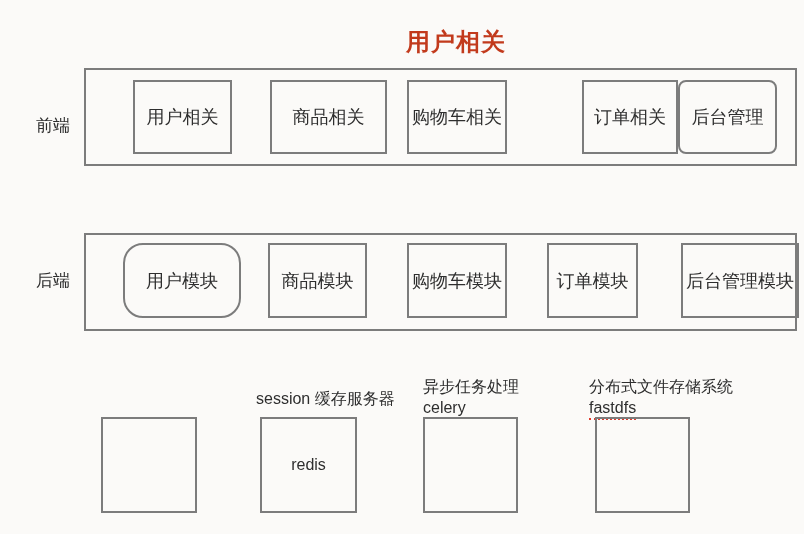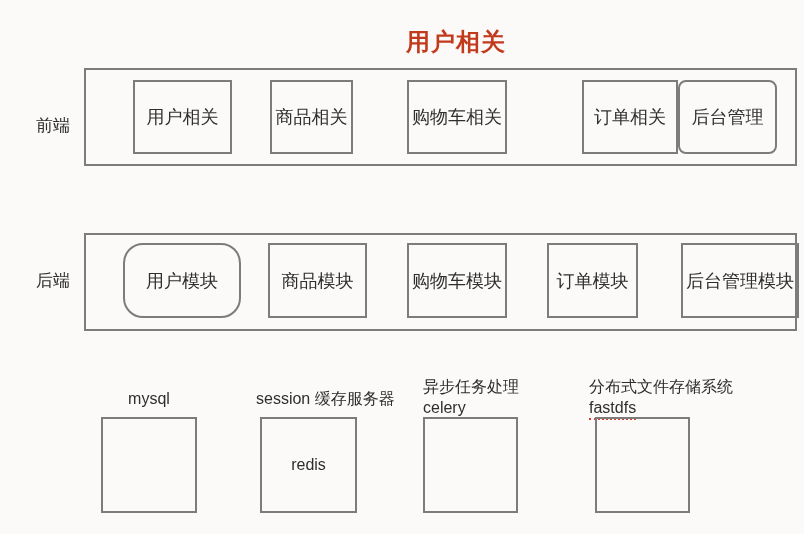--- a/index.html
+++ b/index.html
@@ -87,34 +87,33 @@
 </head>
 <body>
 
 <div class="page">
 
   <div class="page-title">用户相关</div>
 
   <div class="tier-label frontend">前端</div>
   <div class="tier-outline frontend"></div>
   <div class="module-box row1" style="left:133px;width:99px;">用户相关</div>
-  <div class="module-box row1" style="left:270px;width:83px;">商品相关</div>
+  <div class="module-box row1" style="left:270px;width:117px;">商品相关</div>
   <div class="module-box row1" style="left:407px;width:100px;">购物车相关</div>
   <div class="module-box row1" style="left:542px;width:96px;margin-left:40px;">订单相关</div>
   <div class="module-box row1" style="left:678px;width:99px;border-radius:8px;">后台管理</div>
 
   <div class="tier-label backend">后端</div>
   <div class="tier-outline backend"></div>
   <div class="module-box row2" style="left:123px;width:118px;border-radius:20px;">用户模块</div>
   <div class="module-box row2" style="left:268px;width:99px;">商品模块</div>
   <div class="module-box row2" style="left:407px;width:100px;">购物车模块</div>
   <div class="module-box row2" style="left:547px;width:91px;">订单模块</div>
   <div class="module-box row2" style="left:681px;width:118px;">后台管理模块</div>
 
-  <div class="svc-label center" style="left:101px;top:388px;width:96px;">mysql</div>
   <div class="svc-box" style="left:101px;width:96px;"></div>
 
   <div class="svc-label" style="left:256px;top:388px;">session 缓存服务器</div>
   <div class="svc-box" style="left:260px;width:97px;">
     <span>redis</span>
   </div>
 
   <div class="svc-label" style="left:423px;top:376px;">
     <div>异步任务处理</div>
     <div>celery</div>

